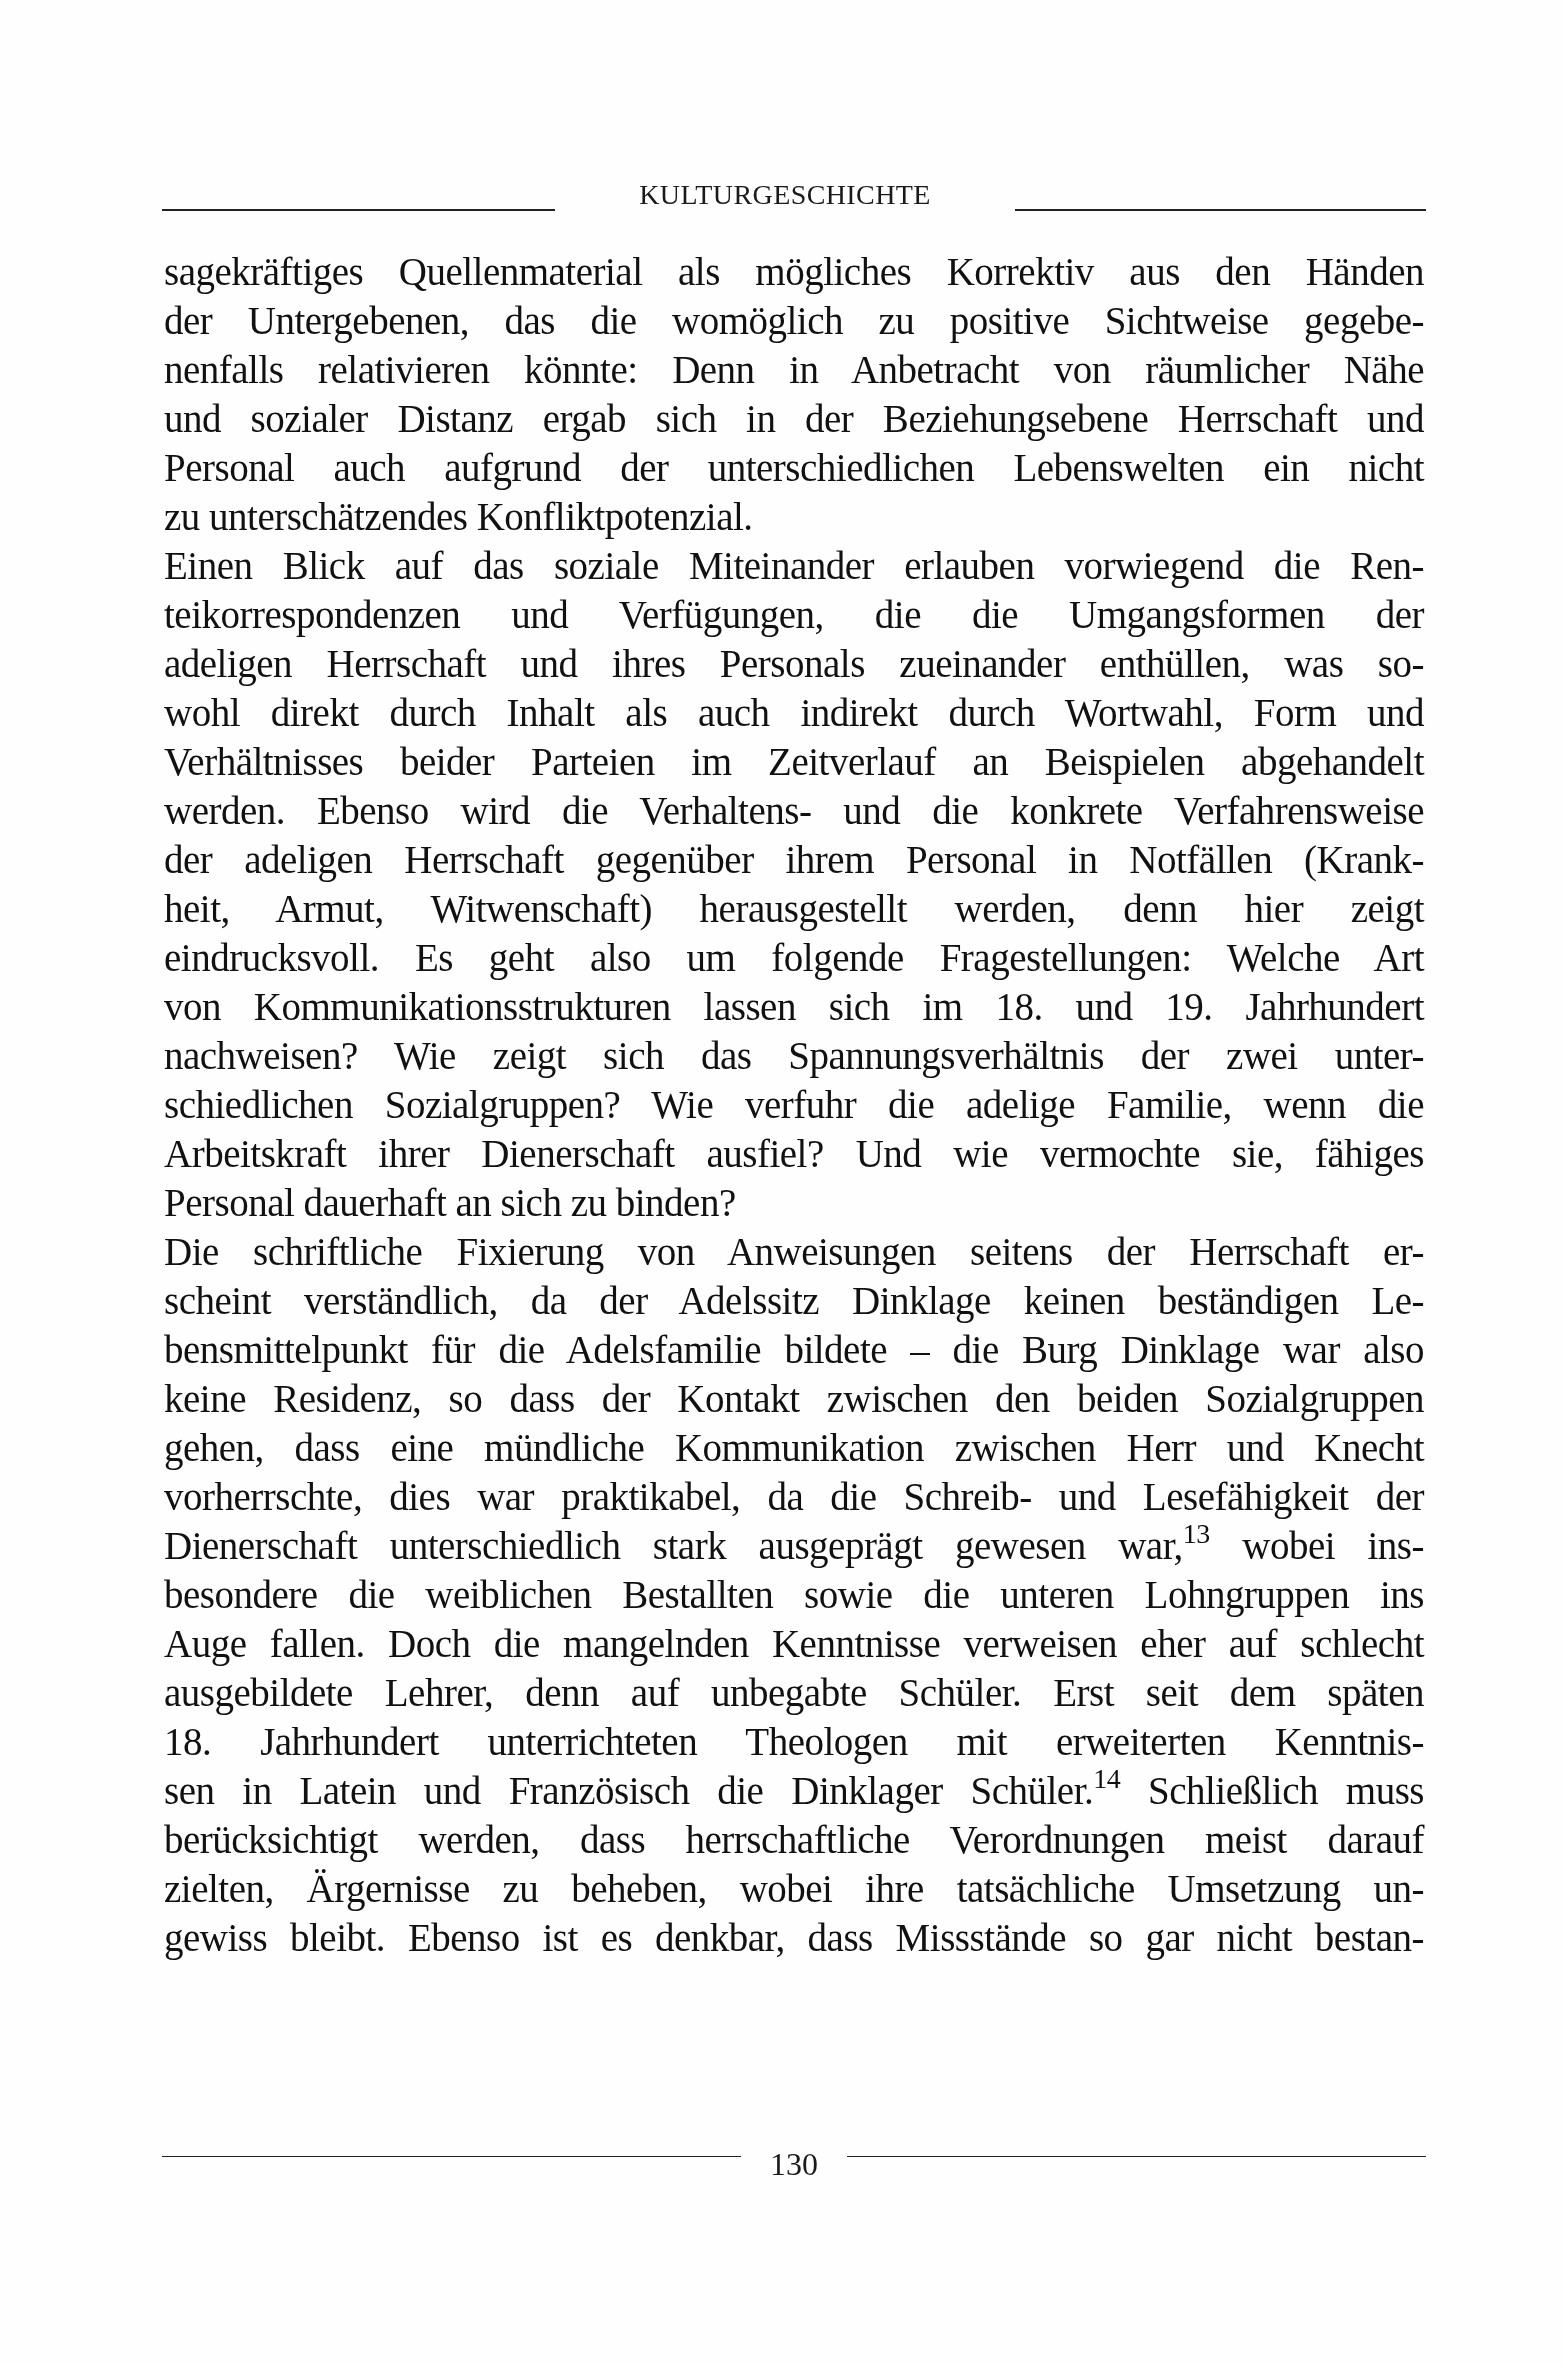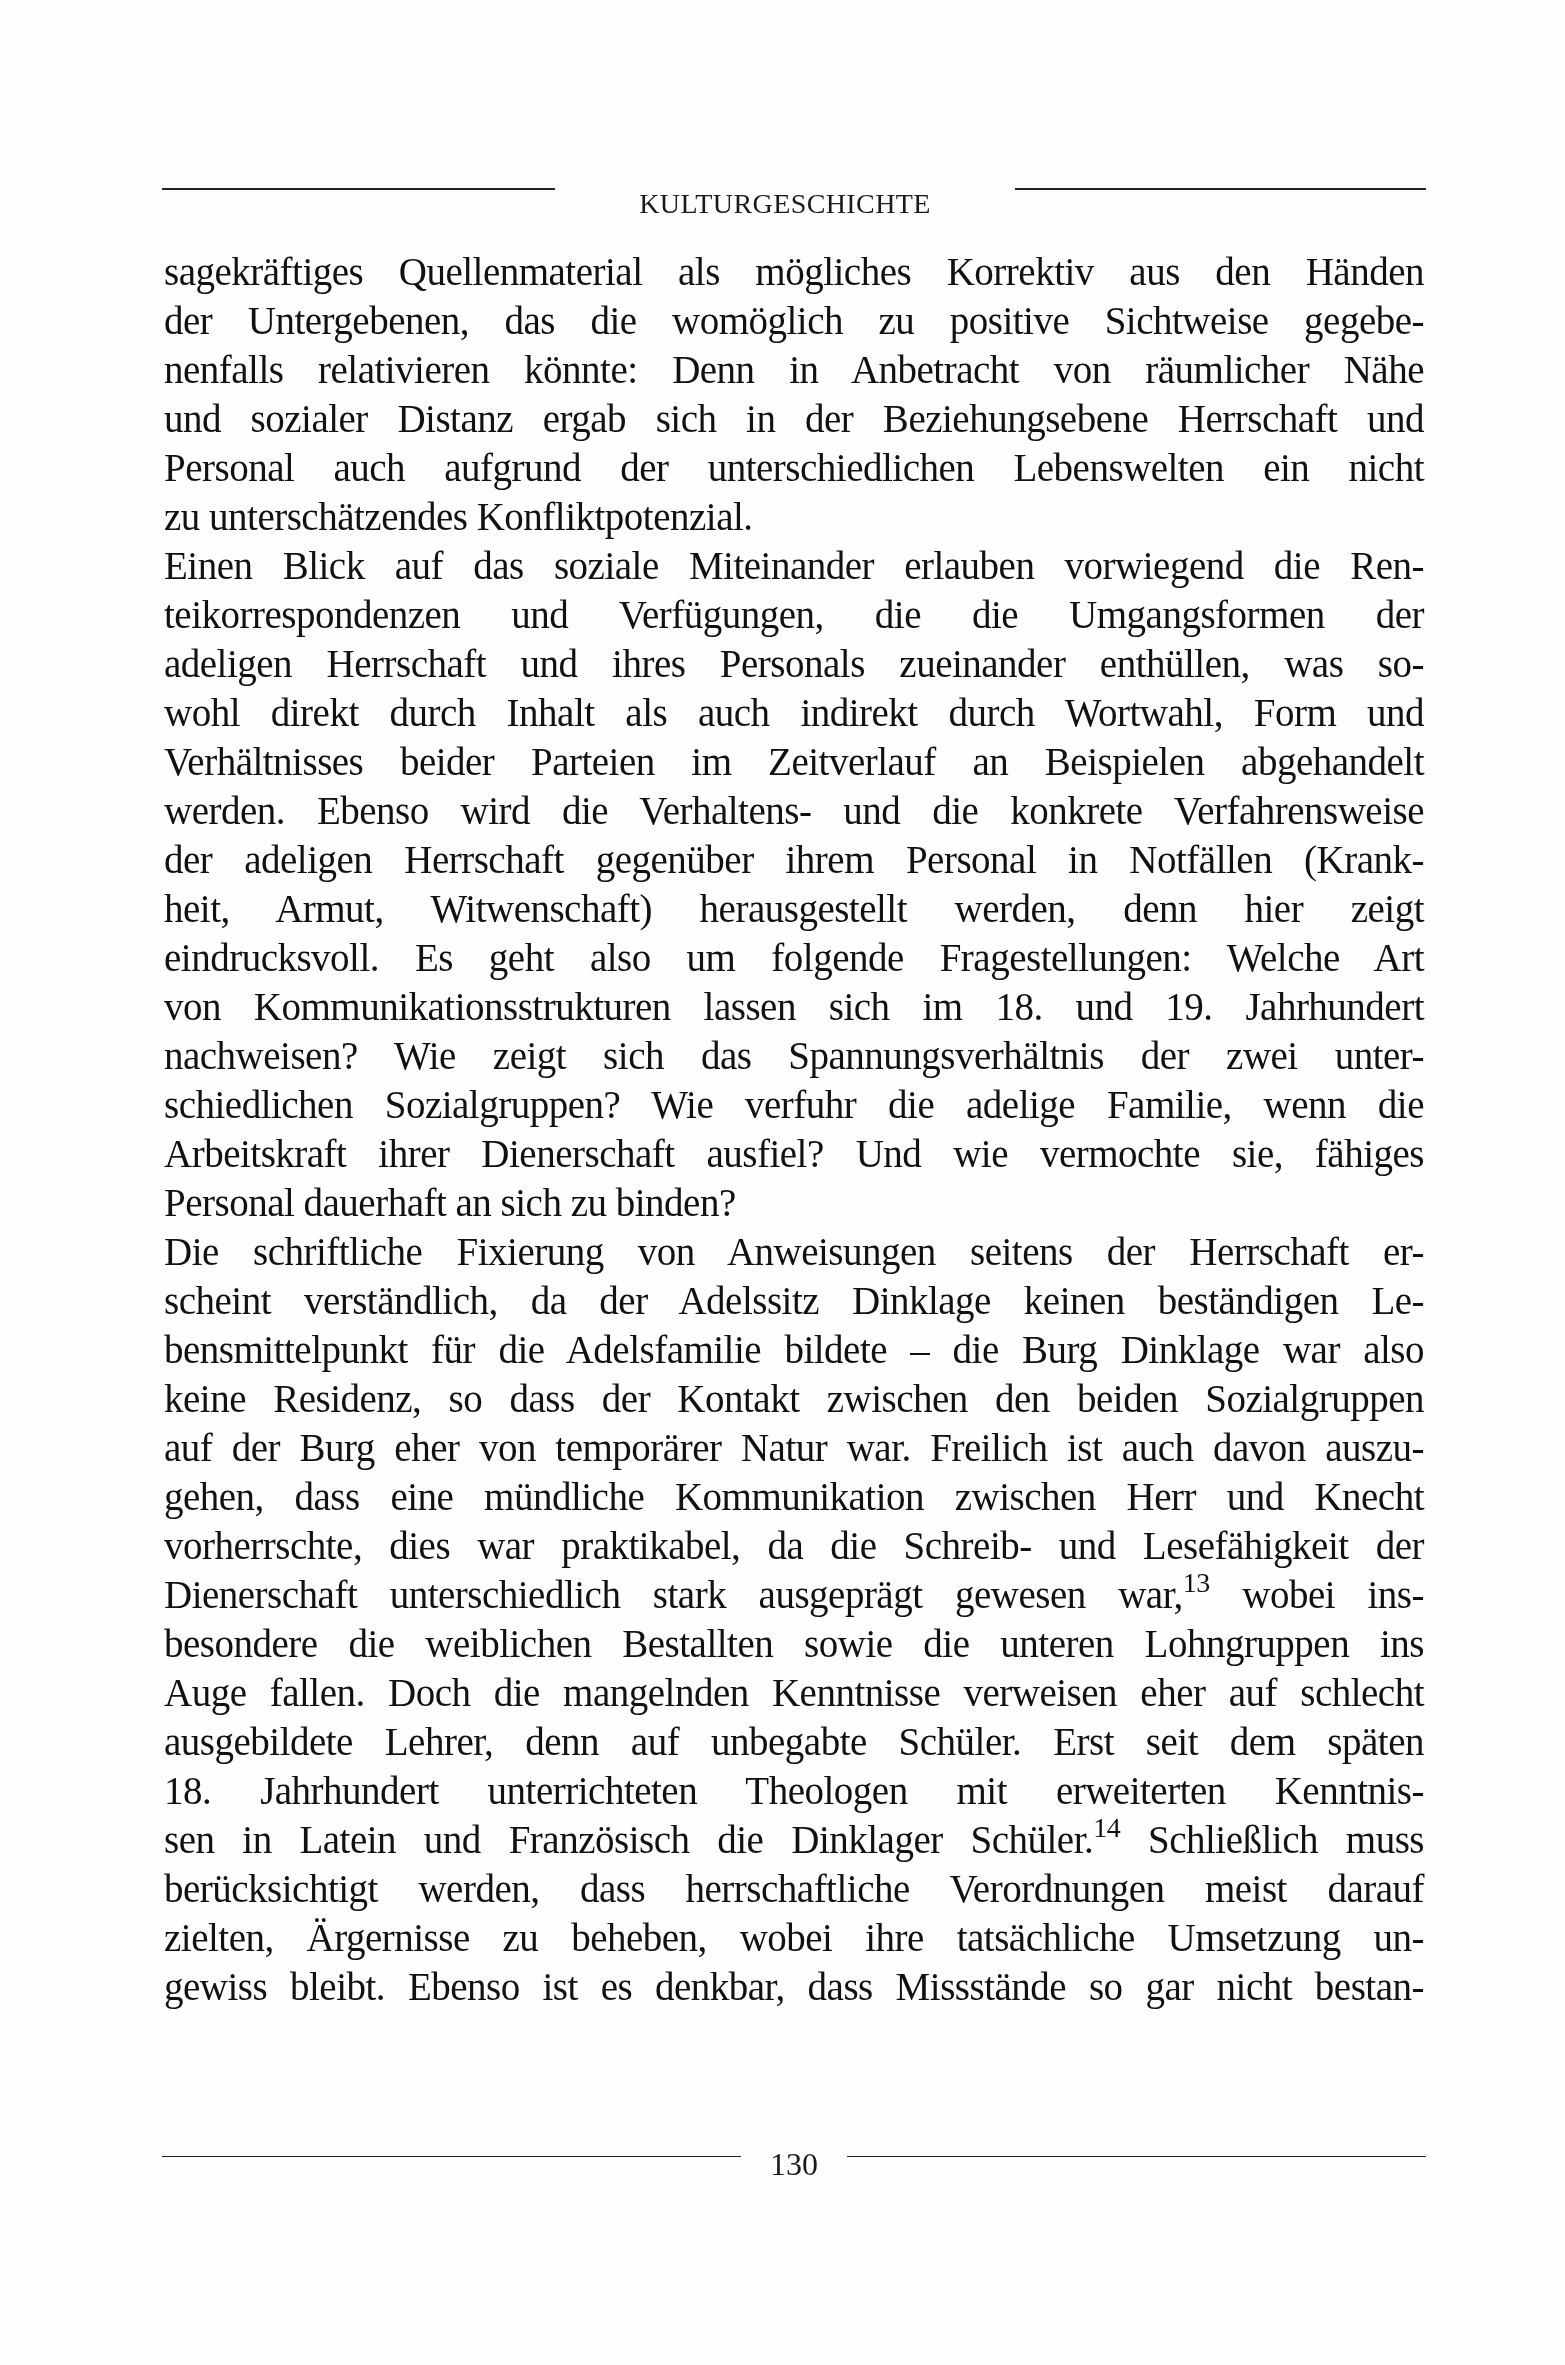--- a/index.html
+++ b/index.html
@@ -19,24 +19,24 @@
     position: absolute;
     left: 0; top: 0;
     width: 1565px;
     height: 2366px;
     background: #fefefe;
   }
   .running-head {
     position: absolute;
     left: 162px;
     width: 1264px;
-    top: 188px;
+    top: 172px;
     height: 39px;
     display: flex;
-    align-items: flex-start;
+    align-items: flex-end;
     justify-content: space-between;
   }
   .rule {
     flex: 0 0 auto;
     height: 1.8px;
     background: #222;
   }
   .running-head .rule.left { width: 393px; }
   .running-head .rule.right { width: 411px; }
   .running-head .title {
@@ -126,21 +126,20 @@
       <span class="line">schiedlichen Sozialgruppen? Wie verfuhr die adelige Familie, wenn die</span>
       <span class="line">Arbeitskraft ihrer Dienerschaft ausfiel? Und wie vermochte sie, fähiges</span>
       <span class="line last">Personal dauerhaft an sich zu binden?</span>
     </div>
 
     <div>
       <span class="line">Die schriftliche Fixierung von Anweisungen seitens der Herrschaft er-</span>
       <span class="line">scheint verständlich, da der Adelssitz Dinklage keinen beständigen Le-</span>
       <span class="line">bensmittelpunkt für die Adelsfamilie bildete – die Burg Dinklage war also</span>
       <span class="line">keine Residenz, so dass der Kontakt zwischen den beiden Sozialgruppen</span>
-      <span class="line">auf der Burg eher von temporärer Natur war. Freilich ist auch davon auszu-</span>
       <span class="line">gehen, dass eine mündliche Kommunikation zwischen Herr und Knecht</span>
       <span class="line">vorherrschte, dies war praktikabel, da die Schreib- und Lesefähigkeit der</span>
       <span class="line"><span>Dienerschaft unterschiedlich stark ausgeprägt gewesen war,</span><sup class="fn">13</sup><span> wobei ins-</span></span>
       <span class="line">besondere die weiblichen Bestallten sowie die unteren Lohngruppen ins</span>
       <span class="line">Auge fallen. Doch die mangelnden Kenntnisse verweisen eher auf schlecht</span>
       <span class="line">ausgebildete Lehrer, denn auf unbegabte Schüler. Erst seit dem späten</span>
       <span class="line">18. Jahrhundert unterrichteten Theologen mit erweiterten Kenntnis-</span>
       <span class="line"><span>sen in Latein und Französisch die Dinklager Schüler.</span><sup class="fn">14</sup><span> Schließlich muss</span></span>
       <span class="line">berücksichtigt werden, dass herrschaftliche Verordnungen meist darauf</span>
       <span class="line">zielten, Ärgernisse zu beheben, wobei ihre tatsächliche Umsetzung un-</span>

